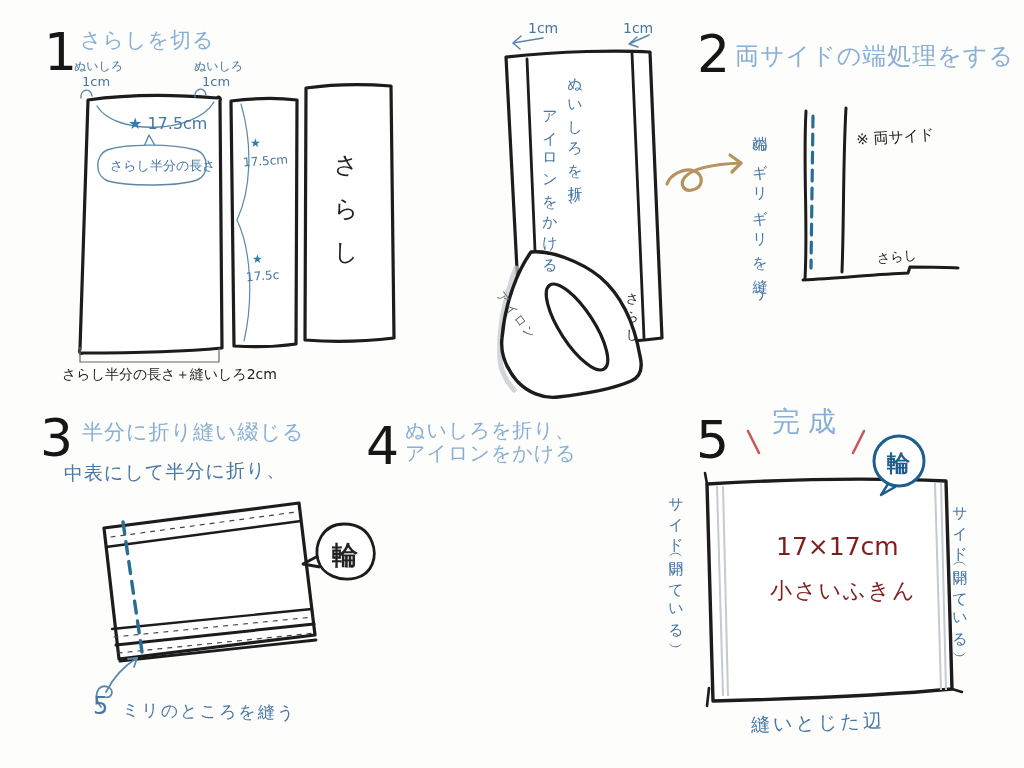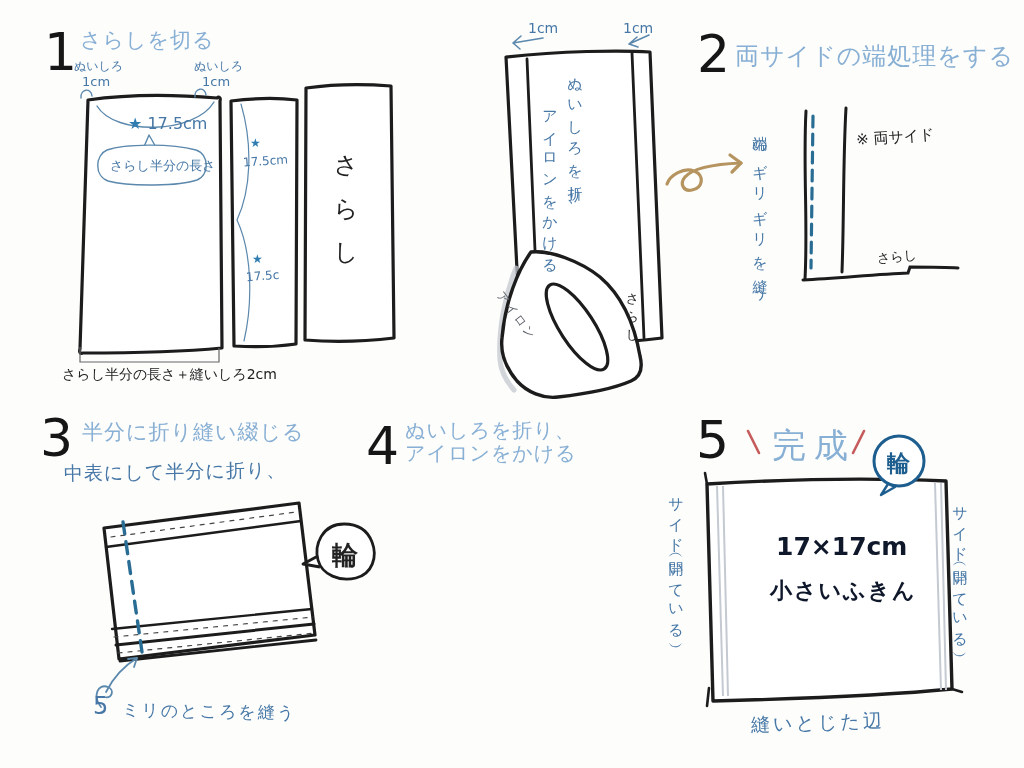--- a/index.html
+++ b/index.html
@@ -11,21 +11,21 @@
   }
   #art { position:absolute; left:0; top:0; }
   .t { position:absolute; white-space:nowrap; }
   .stepnum { font-size:52px; color:#161616; font-weight:400; }
   .title { font-size:21px; color:#88afd4; font-weight:500; letter-spacing:1px; }
   .hand-blue { color:#4677a6; }
   .hand-black { color:#222; }
   .vert { writing-mode:vertical-rl; text-orientation:mixed; }
   .star { color:#2e7cb0; }
   .caption-black { font-size:14px; color:#1b1b1b; font-weight:500; }
-  .navy { color:#0f172a; font-weight:700; }
+  .navy { color:#7f1d1d; font-weight:400; }
 </style>
 </head>
 <body>
 
 <div id="canvas">
 
   <svg id="art" width="1024" height="768" viewBox="0 0 1024 768">
 
     <g fill="#fff" stroke="#1c1c1c" stroke-width="3.2" stroke-linecap="round" stroke-linejoin="round">
       <path d="M88,100 C130,94 180,95 217,98 C219,96 221,98 220,101 L222,348 C180,352 120,353 83,353 C80,354 79,352 80,349 Z"></path>
@@ -152,21 +152,21 @@
   <div class="t hand-blue" style="left:64px; top:459px; font-size:19px; letter-spacing:1px; transform:rotate(-1deg);">中表にして半分に折り、</div>
   <div class="t hand-black" style="left:332px; top:538px; font-size:26px; font-weight:600;">輪</div>
   <div class="t hand-blue" style="left:93px; top:692px; font-size:24px;">5</div>
   <div class="t hand-blue" style="left:122px; top:700px; font-size:17px; letter-spacing:2px; transform:rotate(1deg);">ミリのところを縫う</div>
 
   <div class="t stepnum" style="left:366px; top:416px;">4</div>
   <div class="t title" style="left:405px; top:417px; font-size:20px;">ぬいしろを折り、</div>
   <div class="t title" style="left:405px; top:440px; font-size:20px;">アイロンをかける</div>
 
   <div class="t stepnum" style="left:696px; top:410px;">5</div>
-  <div class="t title" style="left:772px; top:423px; font-size:34px; letter-spacing:8px;">完成</div>
+  <div class="t title" style="left:772px; top:403px; font-size:28px; letter-spacing:8px;">完成</div>
   <div class="t" style="left:887px; top:448px; font-size:23px; font-weight:700; color:#1d5e8f;">輪</div>
   <div class="t navy" style="left:776px; top:532px; font-size:25px;">17×17cm</div>
   <div class="t navy" style="left:770px; top:576px; font-size:22px; letter-spacing:2px;">小さいふきん</div>
   <div class="t vert hand-blue" style="left:666px; top:487px; font-size:15px; letter-spacing:3px;">サイド（開いている）</div>
   <div class="t vert hand-blue" style="left:950px; top:496px; font-size:15px; letter-spacing:3px;">サイド（開いている）</div>
   <div class="t hand-blue" style="left:751px; top:710px; font-size:19px; letter-spacing:3px; transform:rotate(-2deg);">縫いとじた辺</div>
 
 </div>
 
 </body></html>

